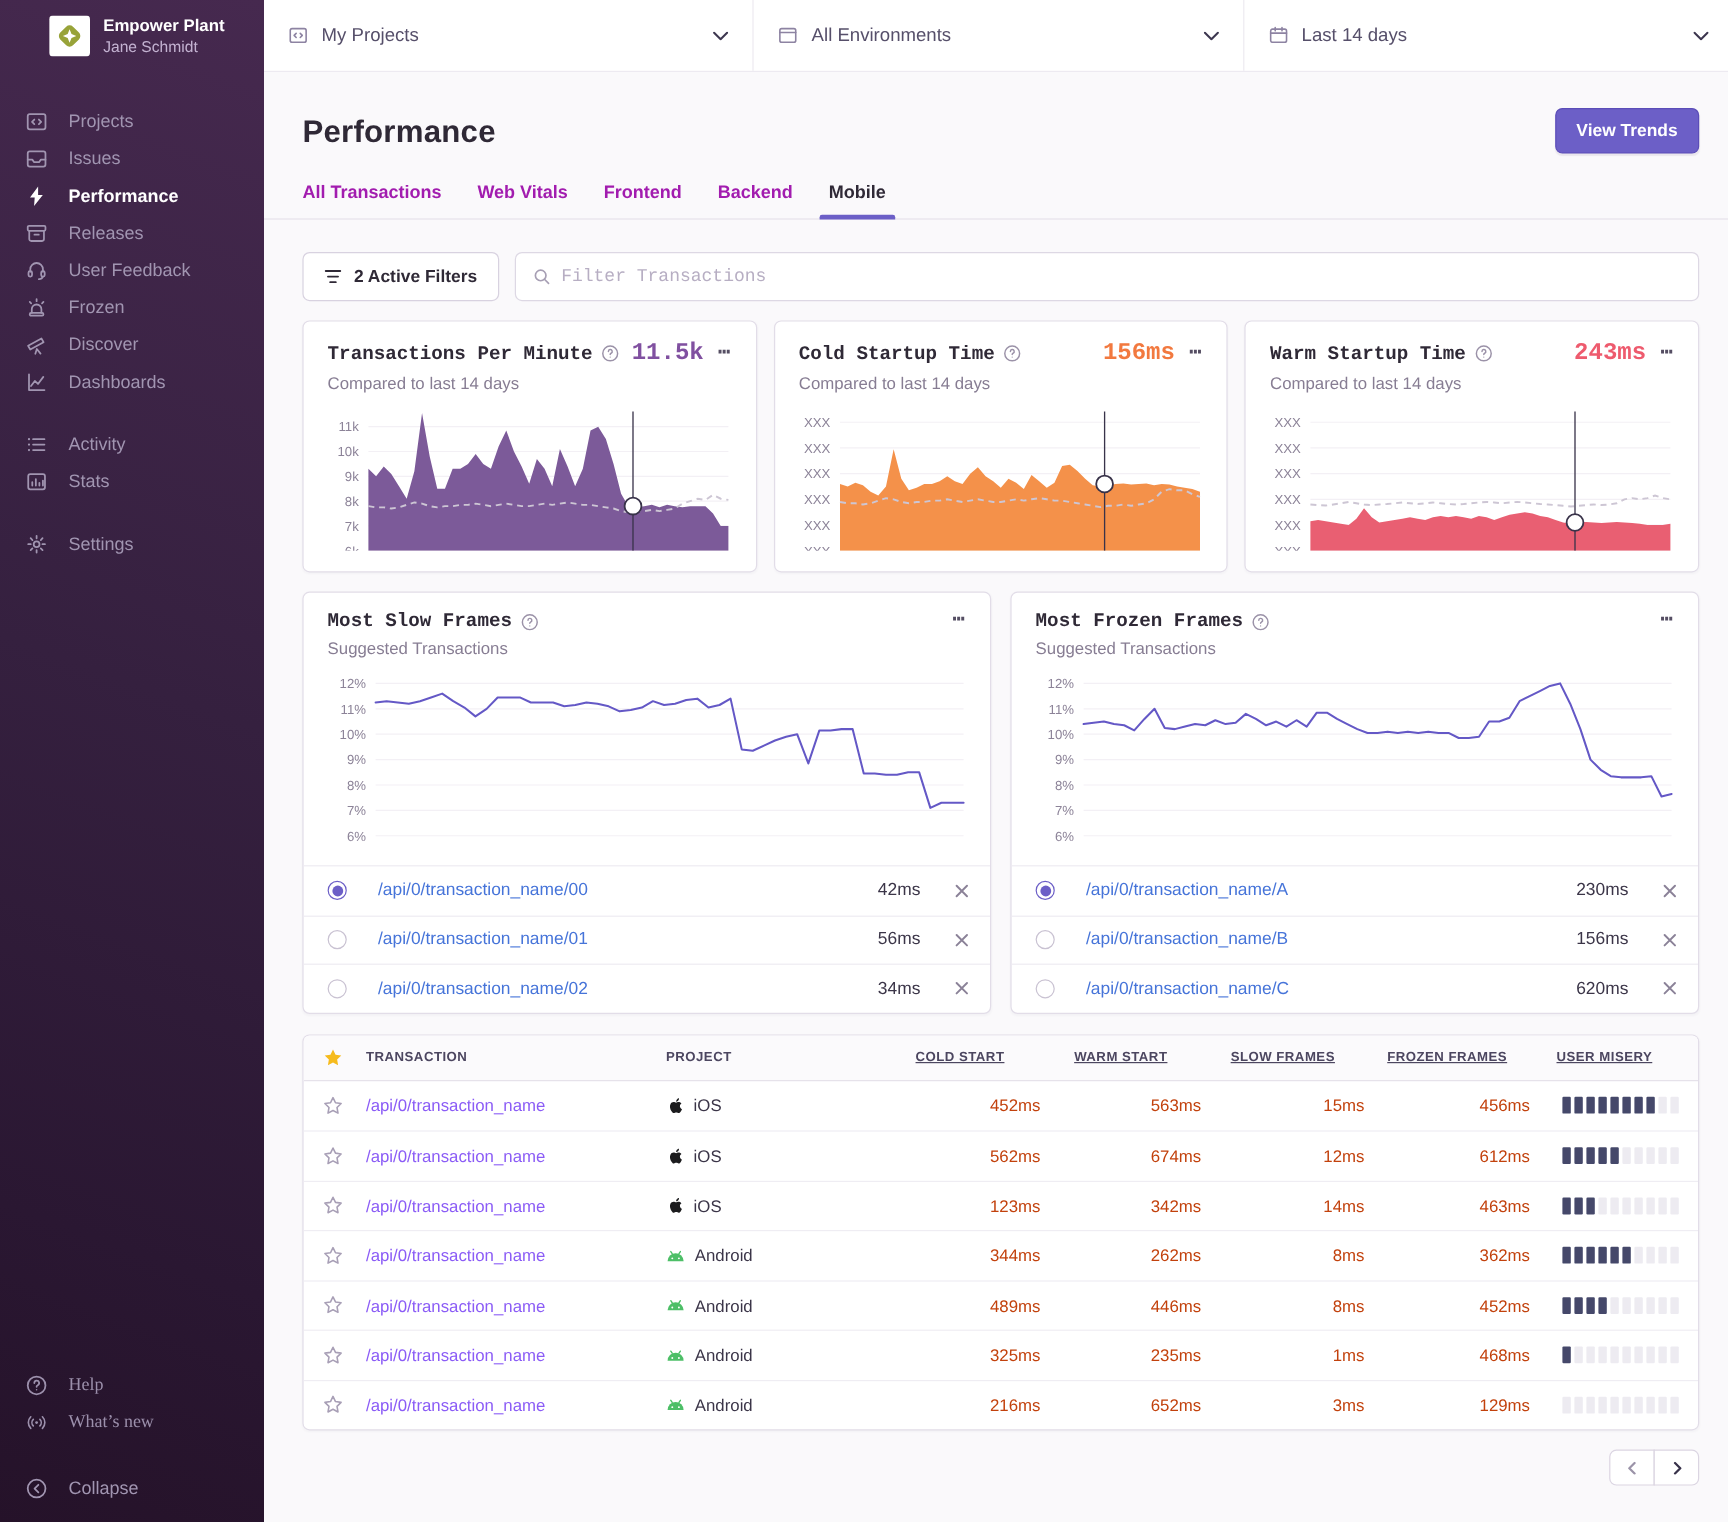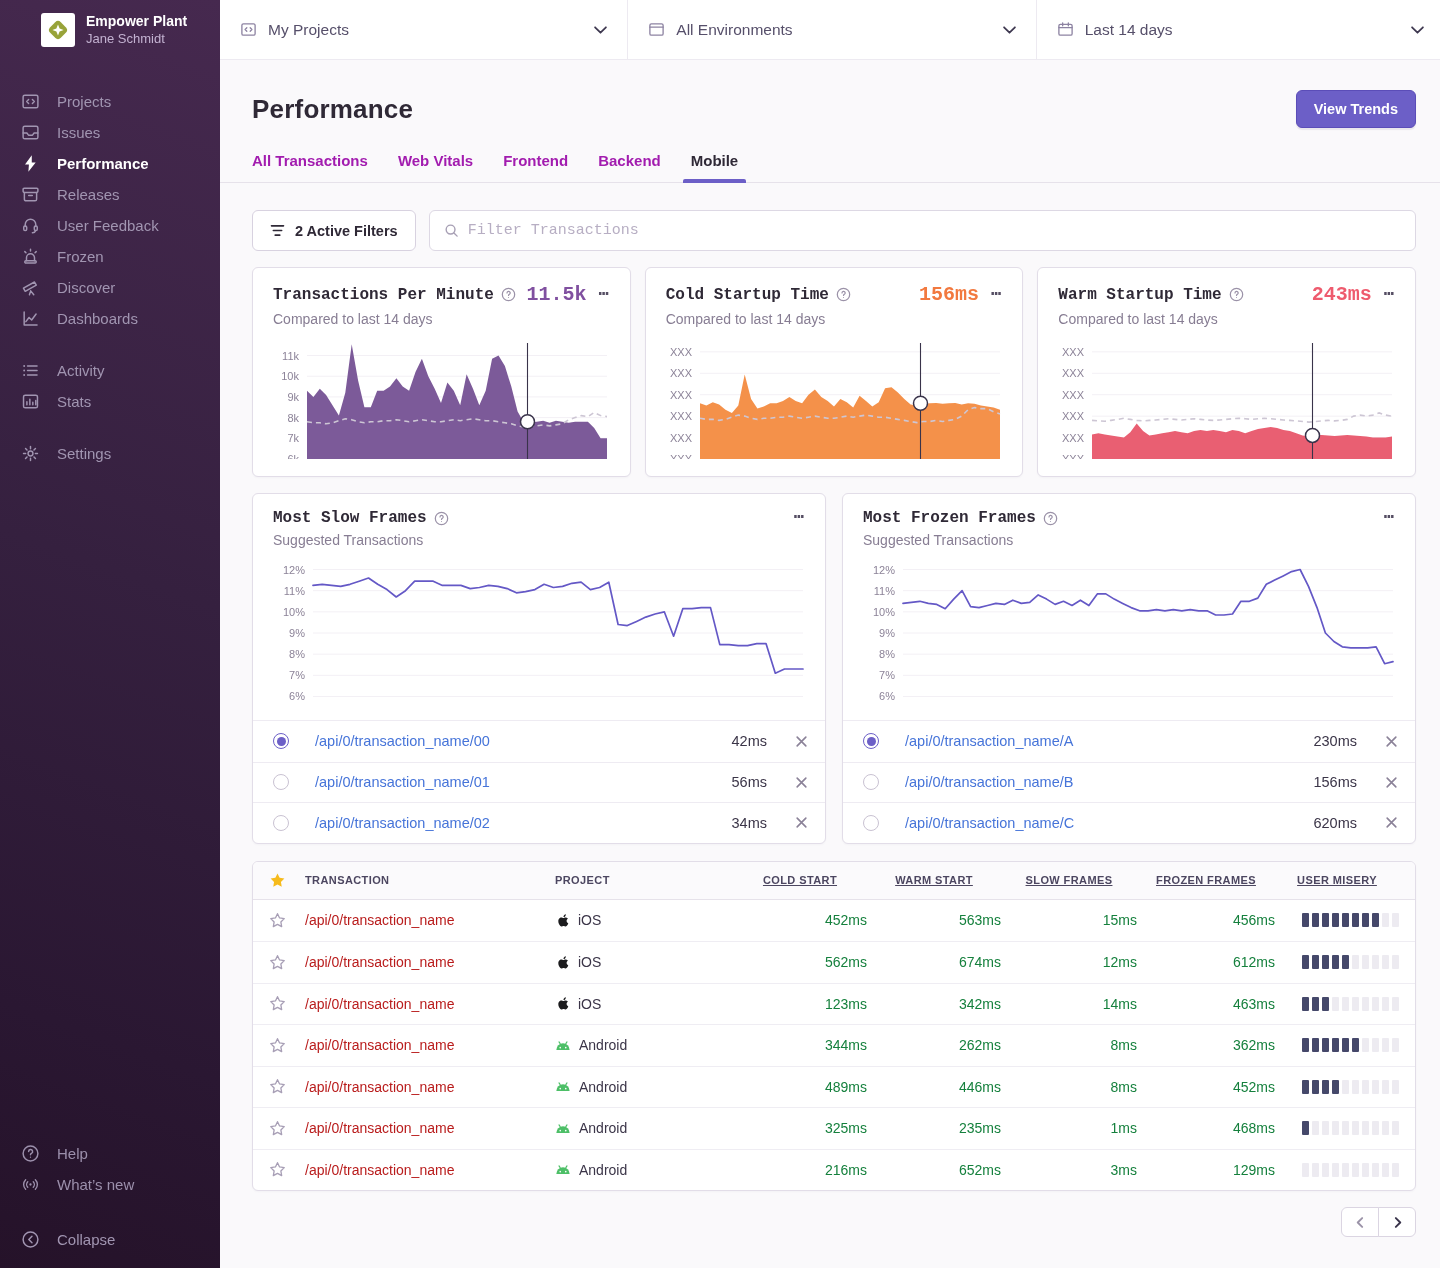--- a/index.html
+++ b/index.html
@@ -12,21 +12,21 @@
              display:flex; flex-direction:column; padding-bottom:16px; }
   .org { display:flex; align-items:center; gap:11px; padding:13px 13px;margin-left:28px; }
   .org-logo { width:34px; height:34px; flex:0 0 34px; }
   .org-name { font-size:14px; font-weight:700; color:#fff; line-height:1.25; }
   .org-sub { font-size:13px; color:#c3b2d1; line-height:1.25; }
   .sidebar nav { margin-top:26px; }
   .nav-item { display:flex; align-items:center; gap:17px; padding:6px 21px; color:#a195b1; font-size:15px; cursor:pointer; }
   .nav-item .icn { width:19px; height:19px; display:flex; }
   .nav-item.active { color:#ffffff; font-weight:600; }
   .nav-item.gap { margin-top:21px; }
-  .sidebar-footer { margin-top:auto; }
+  .sidebar-footer { margin-top:auto;font-family:Liberation Serif, serif; }
   .sidebar-footer .nav-item { color:#9c90ac; }
   .collapse-row { margin-top:24px; }
   .icn svg { display:block; }
 
   
   .main { flex:1; display:flex; flex-direction:column; }
 
   .topbar { height:60px; background:#fff; display:flex; align-items:stretch; border-bottom:1px solid #edeaf1; }
   .tb-sec { flex:1; display:flex; align-items:center; gap:11px; padding:0 20px; font-size:15.5px; color:#564f6a; cursor:pointer; }
   .tb-sec + .tb-sec { border-left:1px solid #edeaf1; }
@@ -78,22 +78,22 @@
   .p-val { font-size:14.5px; color:#3b3548; margin-right:15px; }
   .x-btn { display:flex; cursor:pointer; }
 
   
   .tx-table { margin-top:17px; overflow:hidden; }
   .t-grid { display:grid; grid-template-columns:36px 250px 178px 134px 134px 136px 138px 1fr; align-items:center; padding:0 16px; }
   .t-head { height:38px; background:#fbfafc; border-bottom:1px solid #e6e2ea; font-size:11px; font-weight:700; letter-spacing:.4px; color:#4c4660; }
   .t-head .right { text-align:center;text-decoration:underline; }
   .t-row { height:41.5px; font-size:14px; }
   .t-row + .t-row { border-top:1px solid #efedf3; }
-  .t-row a { color:#b91c1c; text-decoration:none; font-size:14px; }
-  .cell-num { text-align:right; color:#15803d; }
+  .t-row a { color:#8b5cf6; text-decoration:none; font-size:14px; }
+  .cell-num { text-align:right; color:#c2410c; }
   .proj-cell { display:flex; align-items:center; gap:8px; color:#3b3548; }
   .star-cell { display:flex; cursor:pointer; }
   .misery { display:flex; gap:3px; justify-content:flex-end; }
   .m-bar { width:7px; height:14px; border-radius:1px; background:#edebf1; }
   .m-bar.f { background:#45486a; }
 
   .pagination { display:flex; justify-content:flex-end; margin:16px 0 34px; }
   .pg-btn { width:38px; height:30px; background:#fff; border:1px solid #dbd5e2; display:flex; align-items:center; justify-content:center; cursor:pointer; }
   .pg-prev { border-radius:6px 0 0 6px; }
   .pg-next { border-radius:0 6px 6px 0; margin-left:-1px; }

